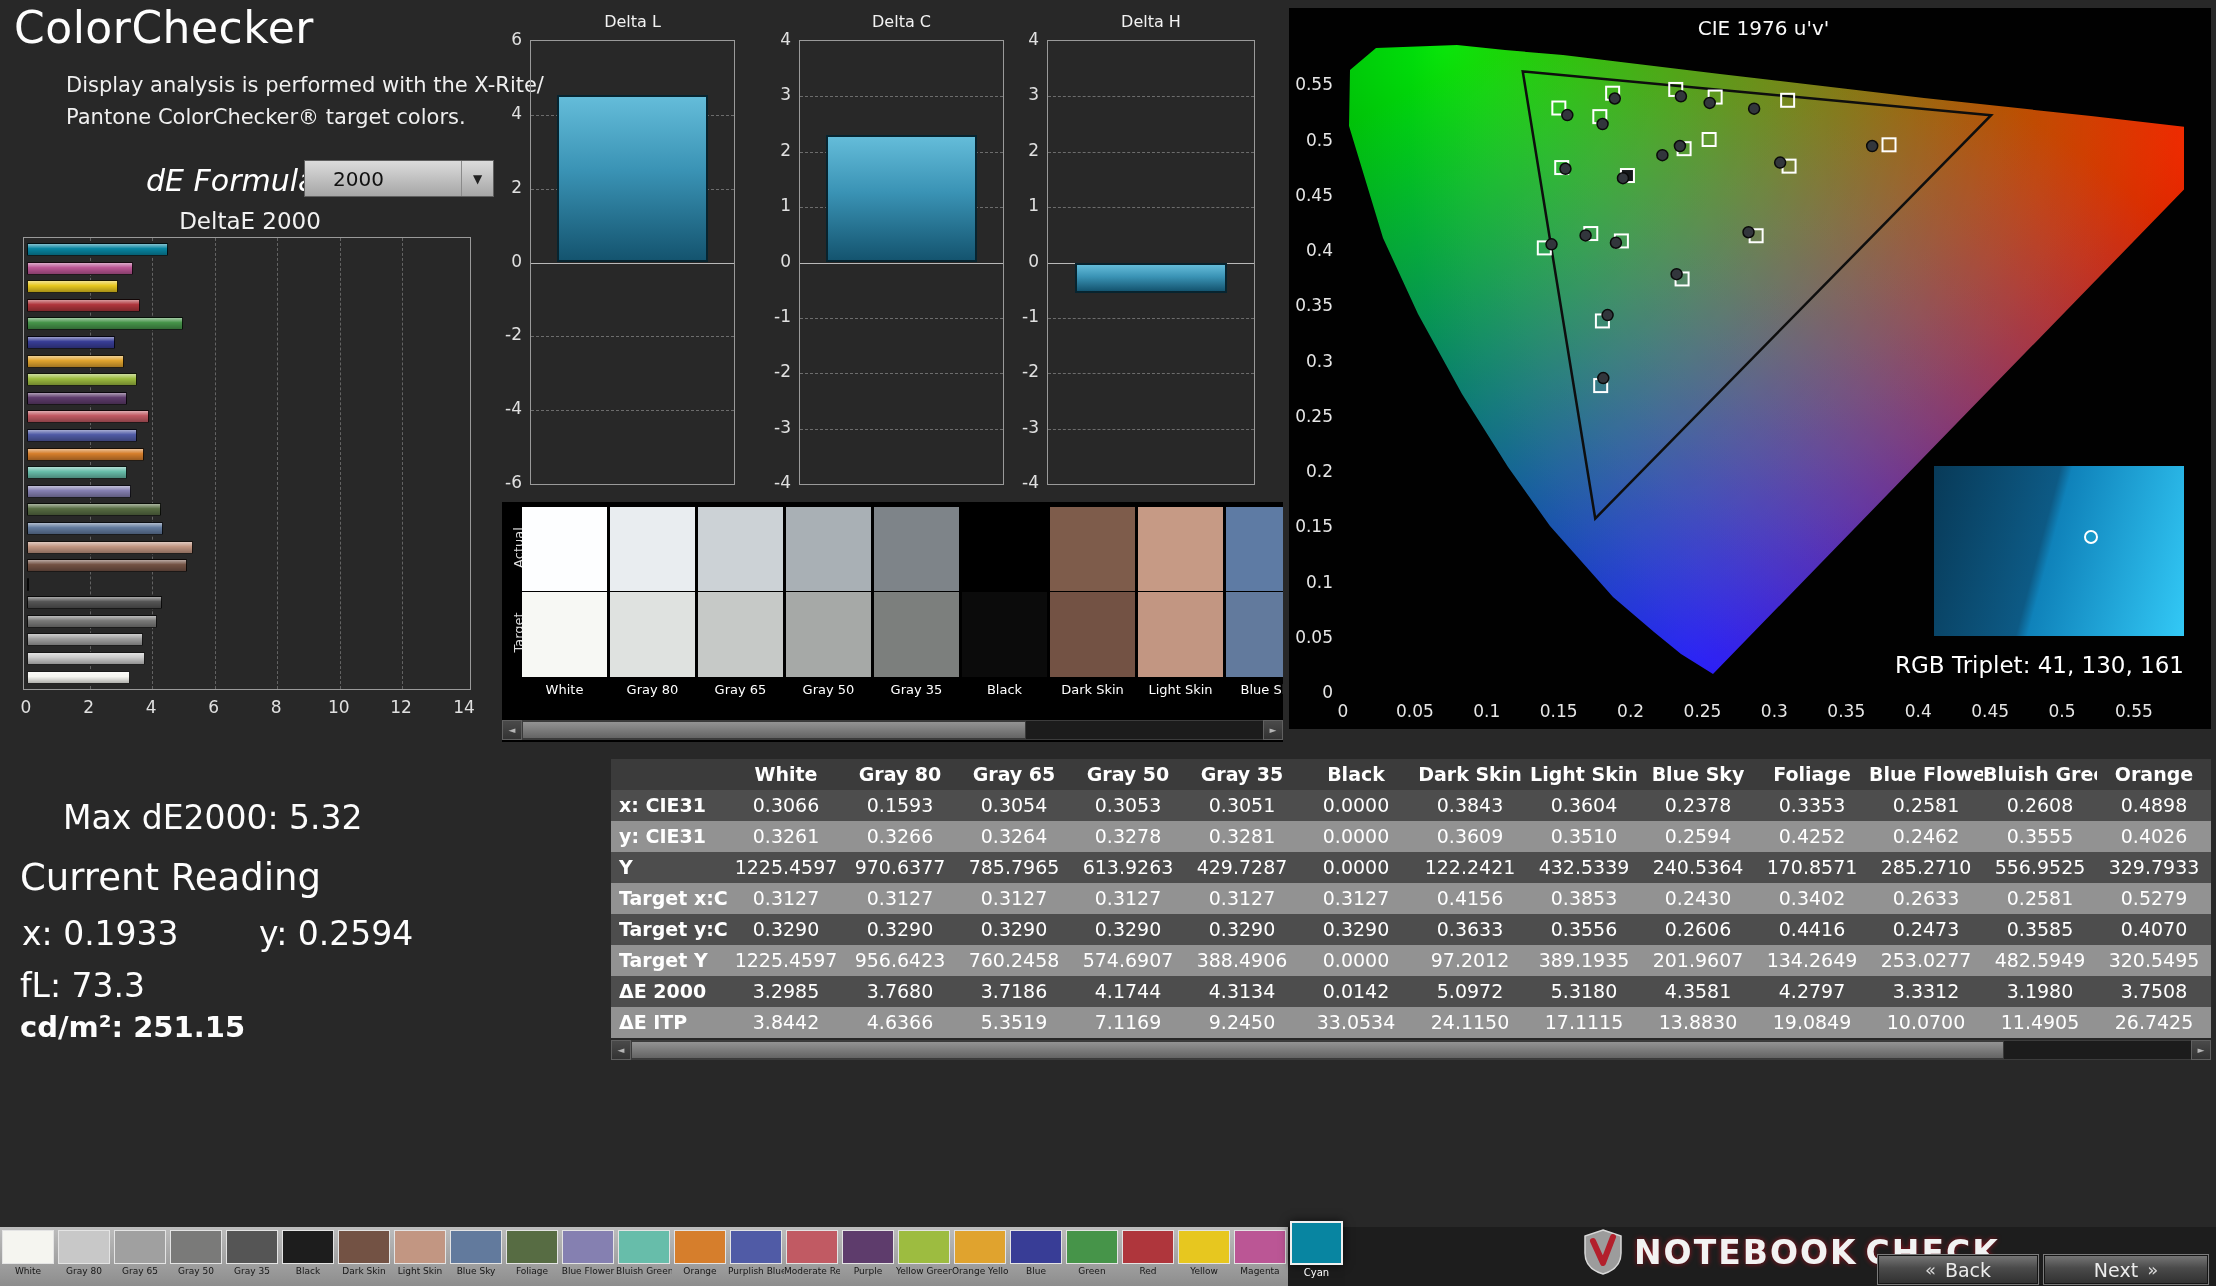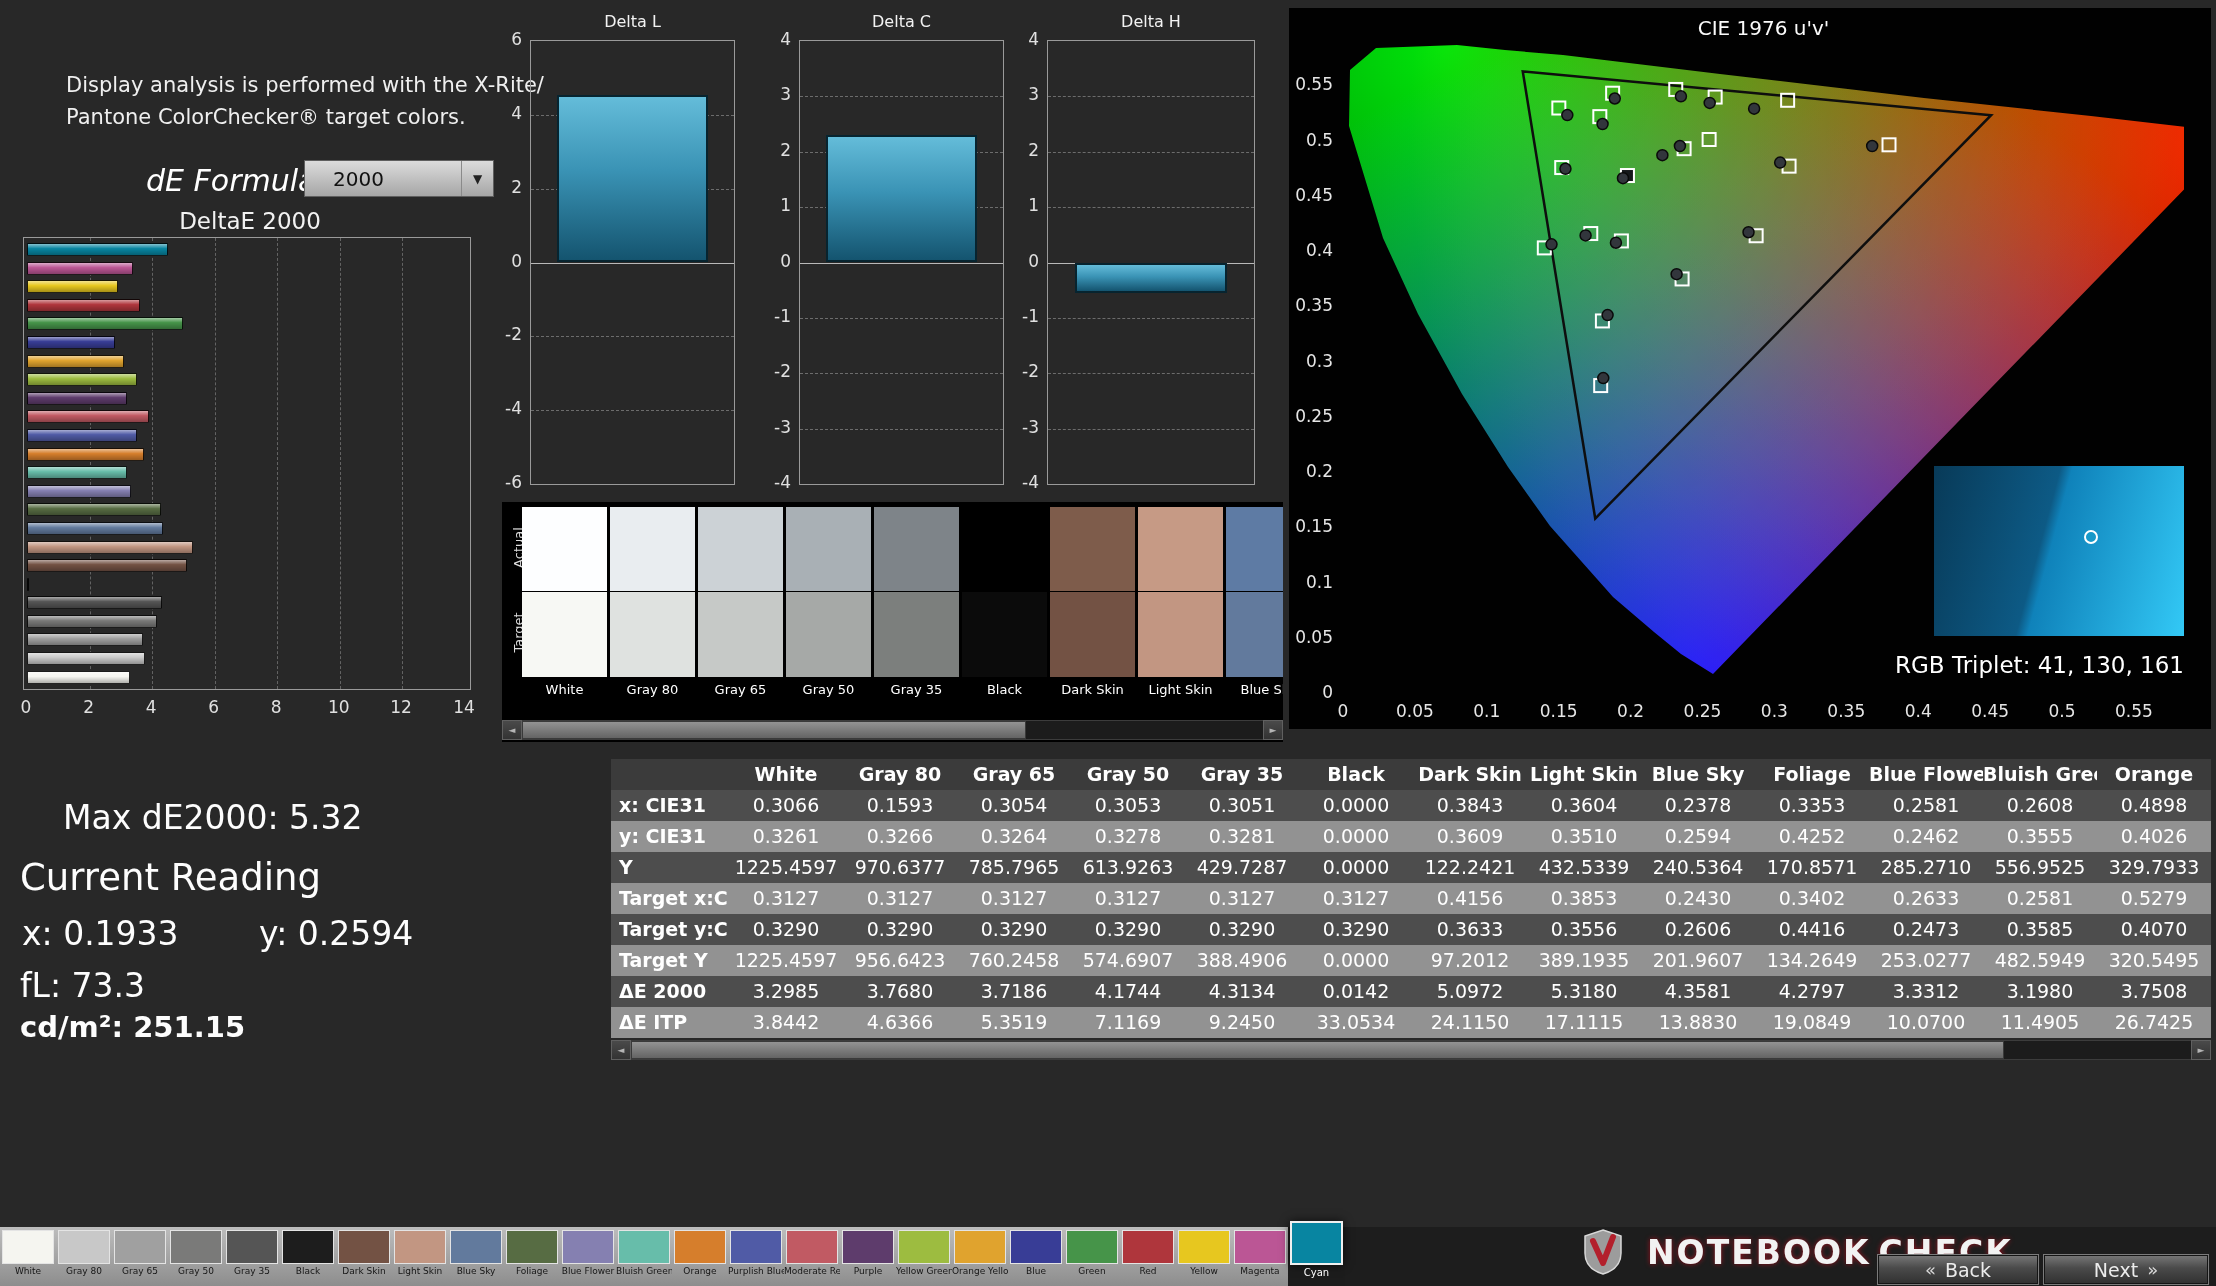--- a/index.html
+++ b/index.html
@@ -87,31 +87,32 @@
   #footer-dark { position:absolute; left:1345px; top:1227px; width:871px; height:59px; background:#1d1d1d; }
   .pal-cell { width:56px; flex:none; }
   .pal-swatch { height:34px; margin:3px 2px 0; border:1px solid #e4e4e4; }
   .pal-label { font-size:9px; color:#161616; text-align:center; margin-top:2px; white-space:nowrap; overflow:hidden; }
   .pal-cell.selected { background:#1c1c1c; width:57px; }
   .pal-cell.selected .pal-swatch { height:44px; margin:-6px 2px 0; border:2px solid #f0f0f0; box-shadow:0 0 9px rgba(0,0,0,.7); }
   .pal-cell.selected .pal-label { color:#fff; font-size:10px; }
 
   
   #logo { position:absolute; left:1582px; top:1229px; display:flex; align-items:center; gap:10px; }
-  #logo .logo-text { font-size:33px; font-weight:bold; letter-spacing:2px; color:#f2f2f2; text-shadow:0 0 5px rgba(185,25,40,.85), 0 0 2px #000;margin-left:13px; }
+  #logo .logo-text { font-size:33px; font-weight:bold; letter-spacing:2px; color:#f2f2f2; text-shadow:0 0 5px rgba(185,25,40,.85), 0 0 2px #000; }
   .navbtn { position:absolute; top:1255px; height:29px; background:linear-gradient(#757575,#4a4a4a 45%,#323232); border:1px solid #151515; outline:1px solid #7b7b7b; color:#ececec; font-size:19px; display:flex; align-items:center; justify-content:center; gap:9px; cursor:default; }
   #btn-back { left:1878px; width:160px; }
   #btn-next { left:2044px; width:164px; }
   .chev { font-size:18px; color:#d8d8d8; }
 </style>
 </head>
 <body>
 
 <div id="screen">
 
+  <div class="page-title">ColorChecker</div>
   <div class="desc">
     <span>Display analysis is performed with the X-Rite/</span><br>
     <span>Pantone ColorChecker® target colors.</span>
   </div>
   <div class="formula-label">dE Formula:</div>
   <div class="dropdown">
     <span class="val">2000</span>
     <span class="dd-arrow">▼</span>
   </div>
 

